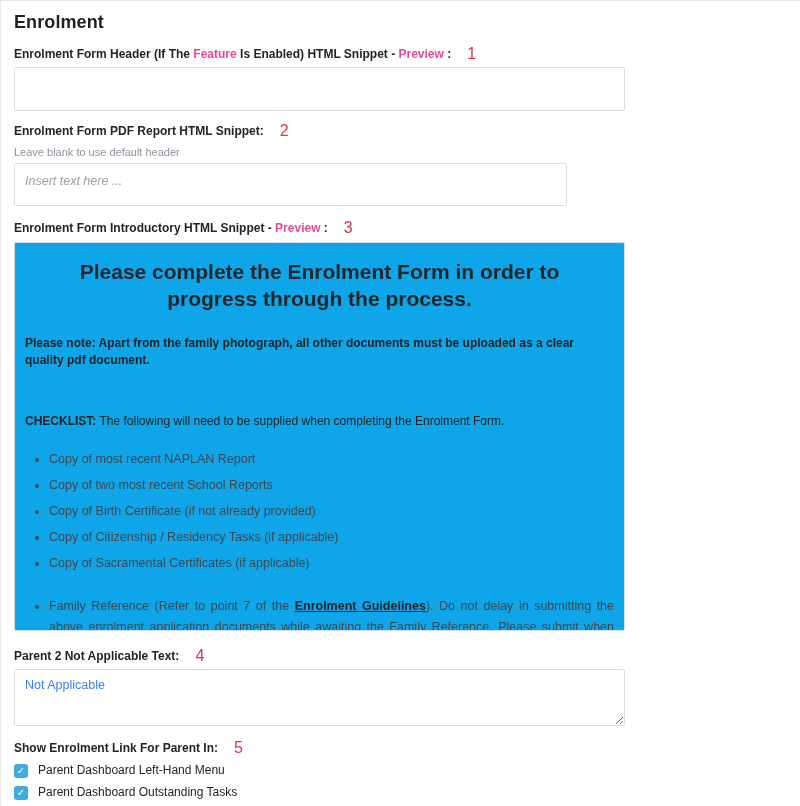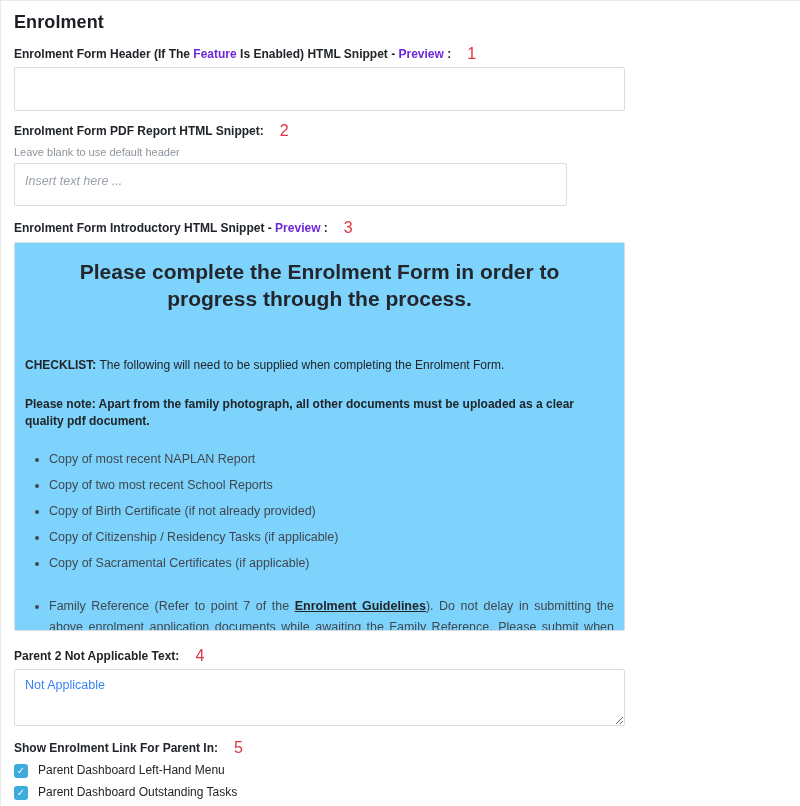--- a/index.html
+++ b/index.html
@@ -18,21 +18,21 @@
   h2.page-title {
     font-size: 18px; font-weight: 700; color: #1c2024;
     margin: 2px 0 13px 0; letter-spacing: 0.1px;
   }
   .label-row {
     font-size: 12px; font-weight: 700; color: #212529;
     display: flex; align-items: center; line-height: 16px;
     margin-bottom: 5px;
   }
   .label-row .lbl { white-space: pre-wrap; }
-  .link { color: #6d28d9; cursor: pointer; }
+  .link { color: #ec4899; cursor: pointer; }
   .annot {
     color: #dc3545; font-size: 16px; font-weight: 400;
     margin-left: 16px; line-height: 16px;
   }
   .helper-text {
     font-size: 11px; color: #8b949c; font-weight: 400;
     margin: 7px 0 5px 0;
   }
 
   .snippet-box {
@@ -49,21 +49,21 @@
   }
   textarea.input-area::placeholder { font-style: italic; color: #9aa1a8; }
   .mt12 { margin-top: 12px; }
   .mt14 { margin-top: 14px; }
   .mt17 { margin-top: 17px; }
 
   .intro-box {
     width: 611px; height: 389px;
     border: 1px solid #d9dee2; border-radius: 2px;
     margin-top: 6px; padding: 13px 10px 0 10px;
-    overflow: hidden; background: #7dd3fc;
+    overflow: hidden; background: #0ea5e9;
   }
   .intro-heading {
     text-align: center; font-size: 21px; font-weight: 600;
     color: #23272b; line-height: 1.3; padding: 0 34px; margin-top: 2px;
   }
   .intro-p { font-size: 12px; line-height: 1.45; color: #212529; }
   .checklist-p { margin-top: 44px; }
   .note-p { margin-top: 22px; font-weight: 700; }
   .intro-list { margin-top: 19px; padding-left: 24px; list-style: disc outside; }
   .intro-list li {
@@ -121,22 +121,22 @@
     <textarea class="input-area" placeholder="Insert text here ..." style=""></textarea>
 
     <div class="label-row mt14">
       <span class="lbl">Enrolment Form Introductory HTML Snippet - </span>
         <span class="lbl link">Preview</span>
         <span class="lbl"> :</span>
       <span class="annot">3</span>
     </div>
     <div class="intro-box">
       <div class="intro-heading">Please complete the Enrolment Form in order to progress through the process.</div>
+      <p class="intro-p note-p">Please note: Apart from the family photograph, all other documents must be uploaded as a clear quality pdf document.</p>
       <p class="intro-p checklist-p"><b>CHECKLIST:</b><span> The following will need to be supplied when completing the Enrolment Form.</span></p>
-      <p class="intro-p note-p">Please note: Apart from the family photograph, all other documents must be uploaded as a clear quality pdf document.</p>
       <ul class="intro-list">
         <li>Copy of most recent NAPLAN Report</li>
         <li>Copy of two most recent School Reports</li>
         <li>Copy of Birth Certificate (if not already provided)</li>
         <li>Copy of Citizenship / Residency Tasks (if applicable)</li>
         <li>Copy of Sacramental Certificates (if applicable)</li>
       </ul>
       <ul class="family-list">
         <li><span>Family Reference (Refer to point 7 of the </span><span class="bold-underline">Enrolment Guidelines</span><span>). Do not delay in submitting the above enrolment application documents while awaiting the Family Reference. Please submit when available. </span></li>
       </ul>

